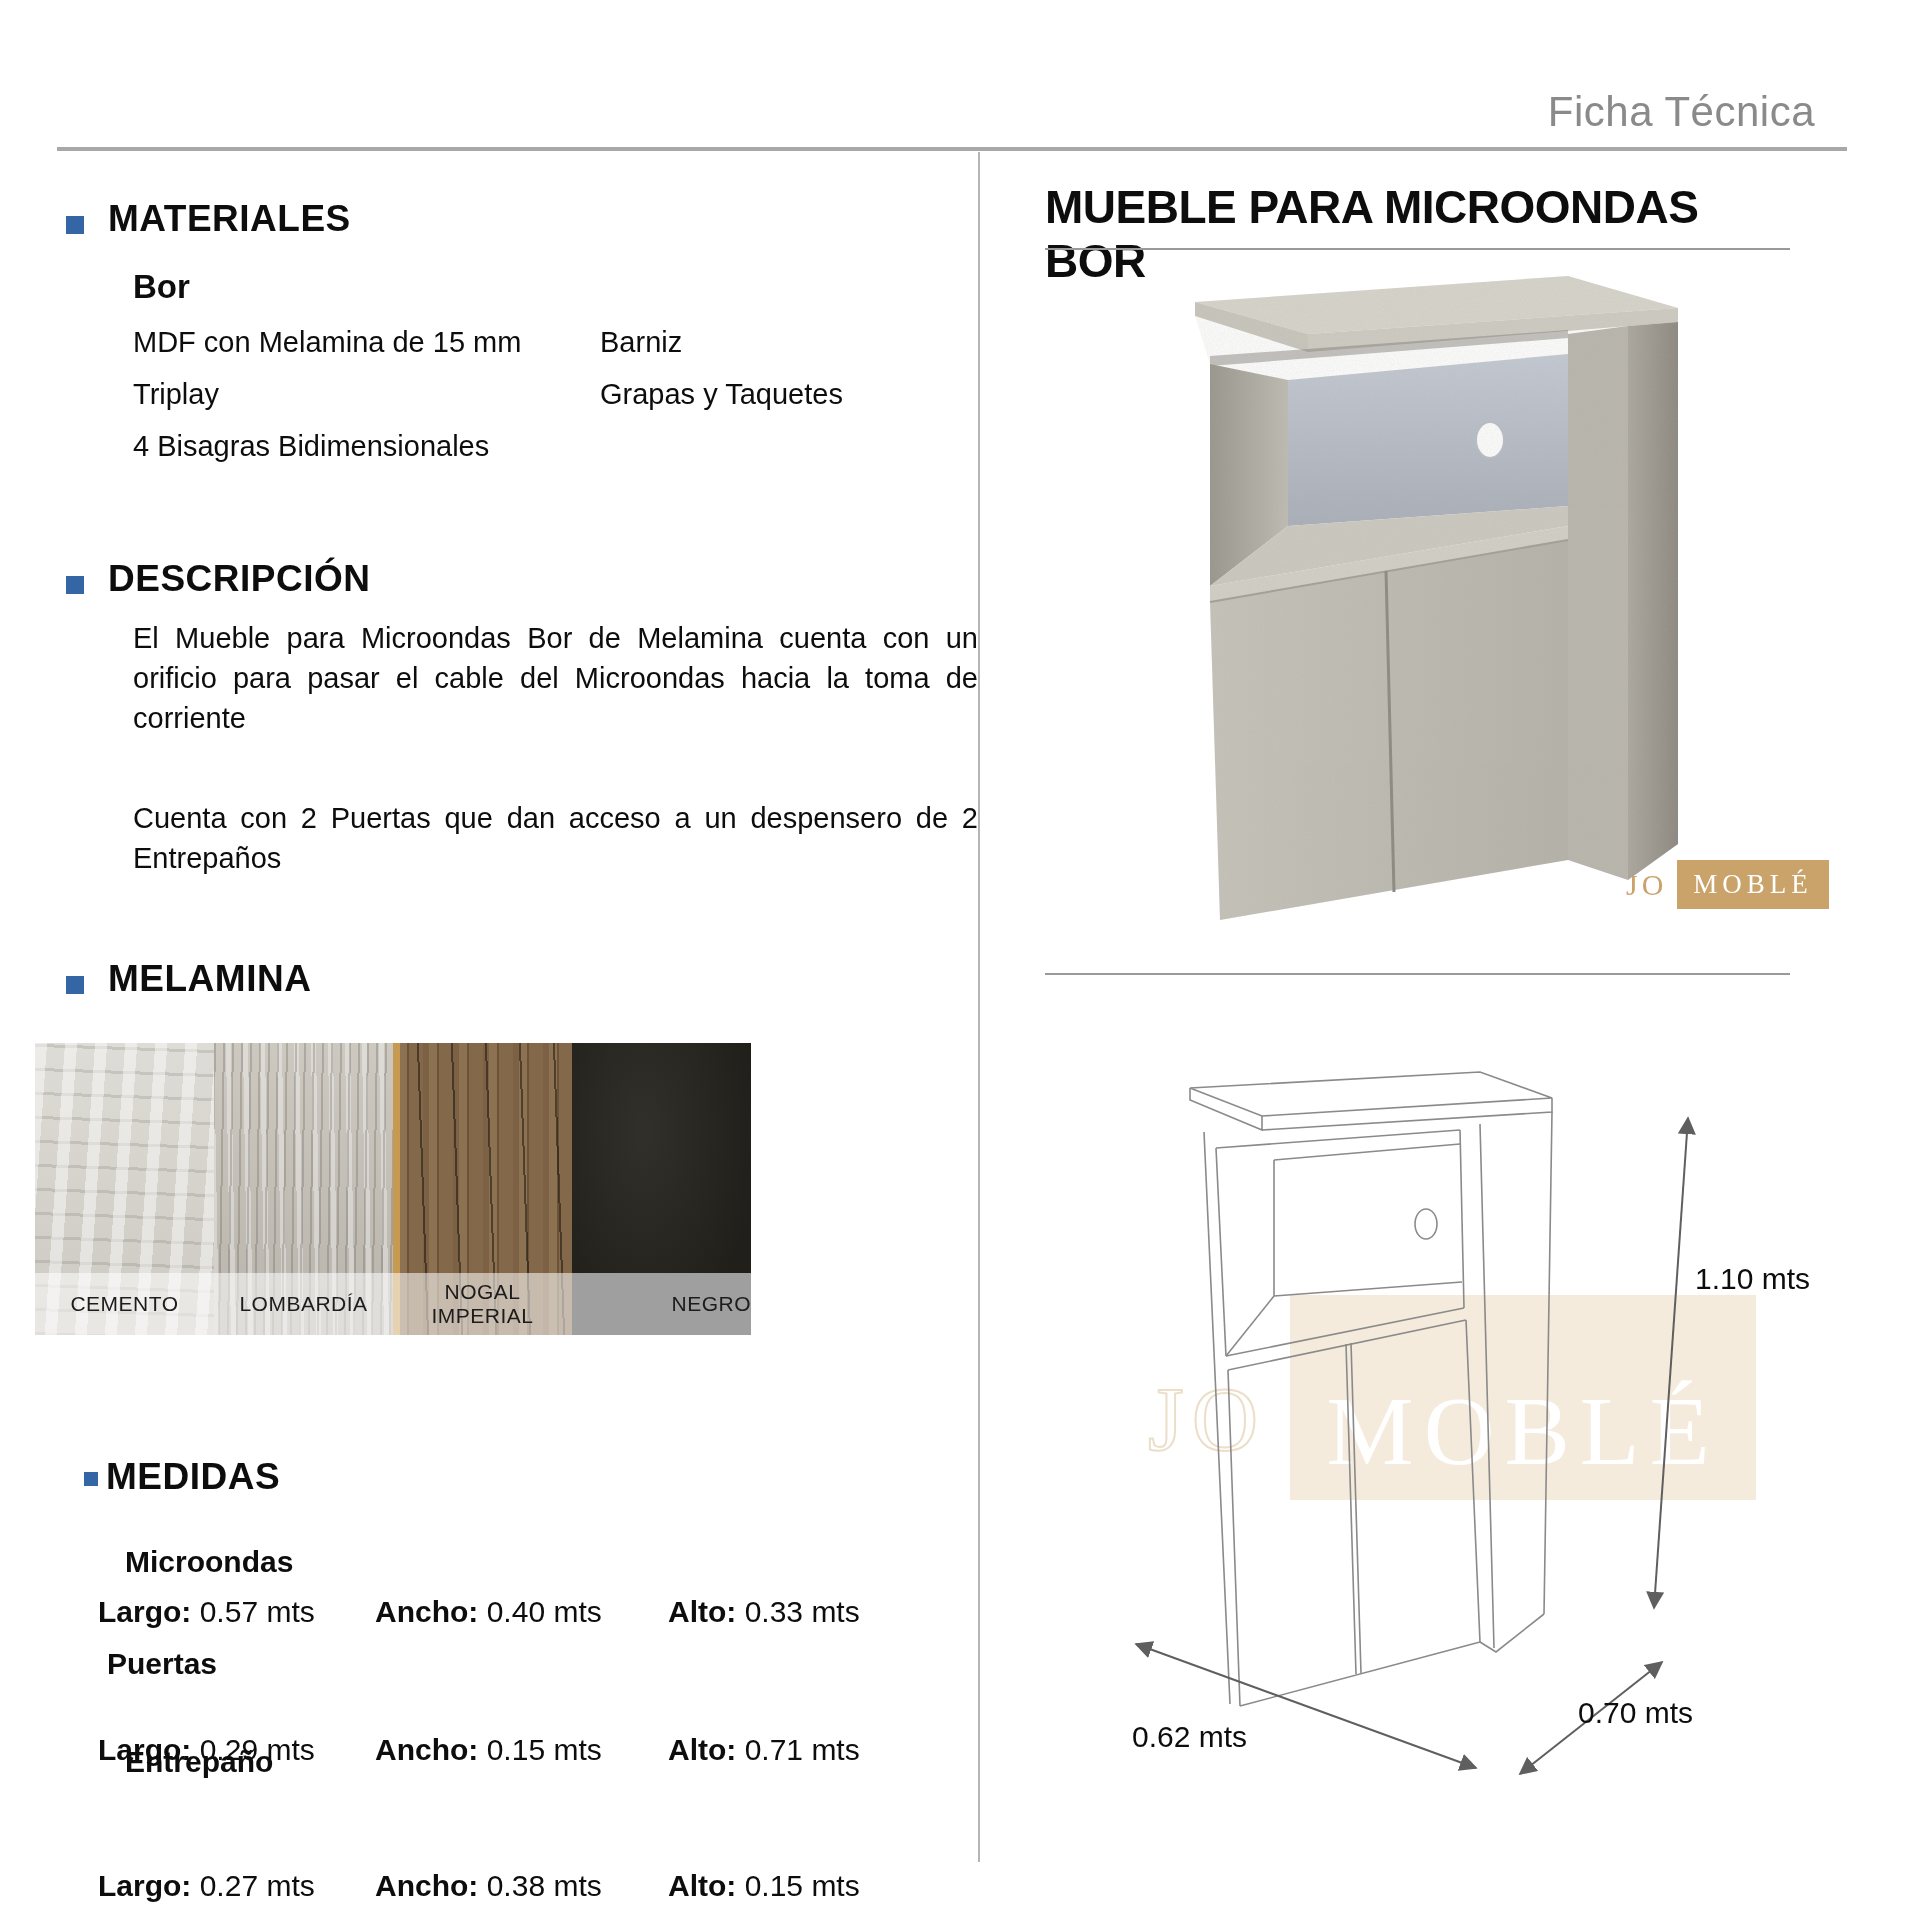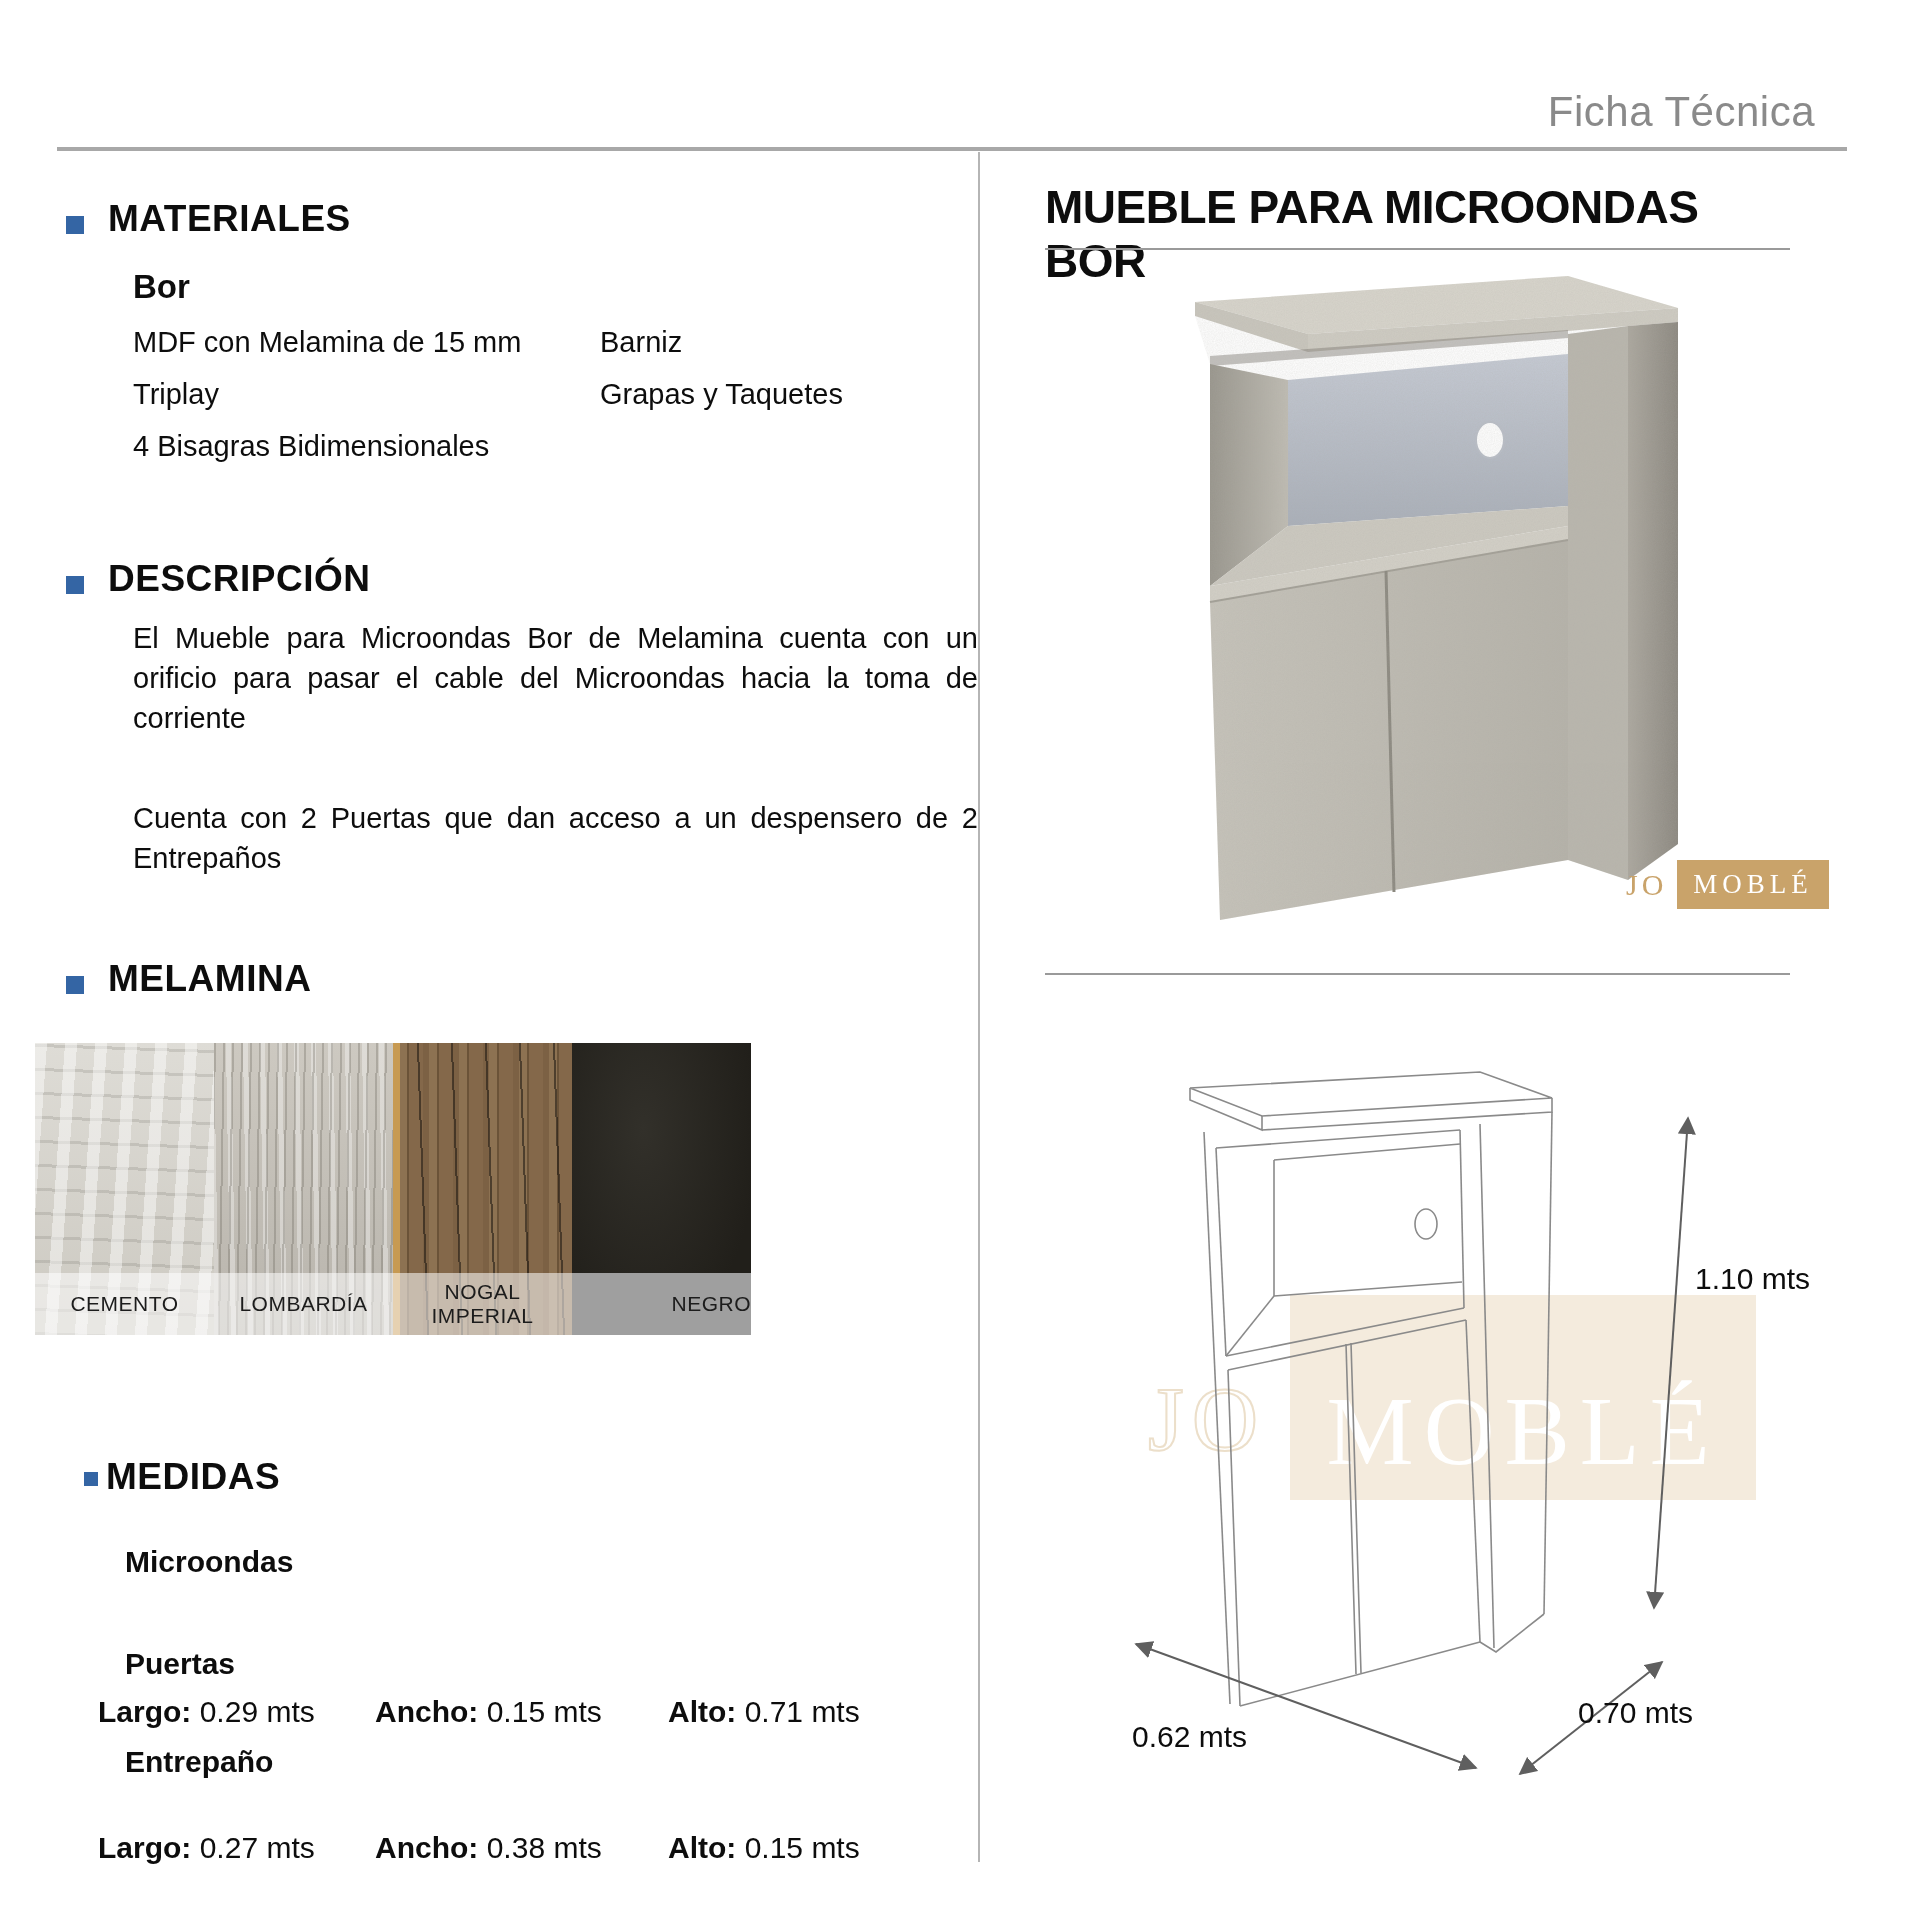--- a/index.html
+++ b/index.html
@@ -114,22 +114,27 @@
       </div>
     </div>
   </div>
 
   <div class="abs" style="left:84px;top:1472px;">
       <div class="bullet" style="width:14px;height:14px;"></div>
     </div>
   <div class="abs h1" style="left:106px;top:1456px;">MEDIDAS</div>
 
   <div class="abs med-name" style="left:98px;top:1545px;">Microondas</div>
-
-  <div class="abs med-name" style="left:98px;top:1647px;text-align:right;">Puertas</div>
+  <div class="abs med-row" style="left:98px;top:1595px;width:800px;">
+    <span class="med-pair p1"><b>Largo:</b> <span>0.57 mts</span></span>
+    <span class="med-pair p2"><b>Ancho:</b> <span>0.40 mts</span></span>
+    <span class="med-pair p3"><b>Alto:</b> <span>0.33 mts</span></span>
+  </div>
+
+  <div class="abs med-name" style="left:80px;top:1647px;text-align:right;">Puertas</div>
   <div class="abs med-row" style="left:98px;top:1695px;width:800px;">
     <span class="med-pair p1"><b>Largo:</b> <span>0.29 mts</span></span>
     <span class="med-pair p2"><b>Ancho:</b> <span>0.15 mts</span></span>
     <span class="med-pair p3"><b>Alto:</b> <span>0.71 mts</span></span>
   </div>
 
   <div class="abs med-name" style="left:98px;top:1745px;">Entrepaño</div>
   <div class="abs med-row" style="left:98px;top:1793px;width:800px;">
     <span class="med-pair p1"><b>Largo:</b> <span>0.27 mts</span></span>
     <span class="med-pair p2"><b>Ancho:</b> <span>0.38 mts</span></span>

